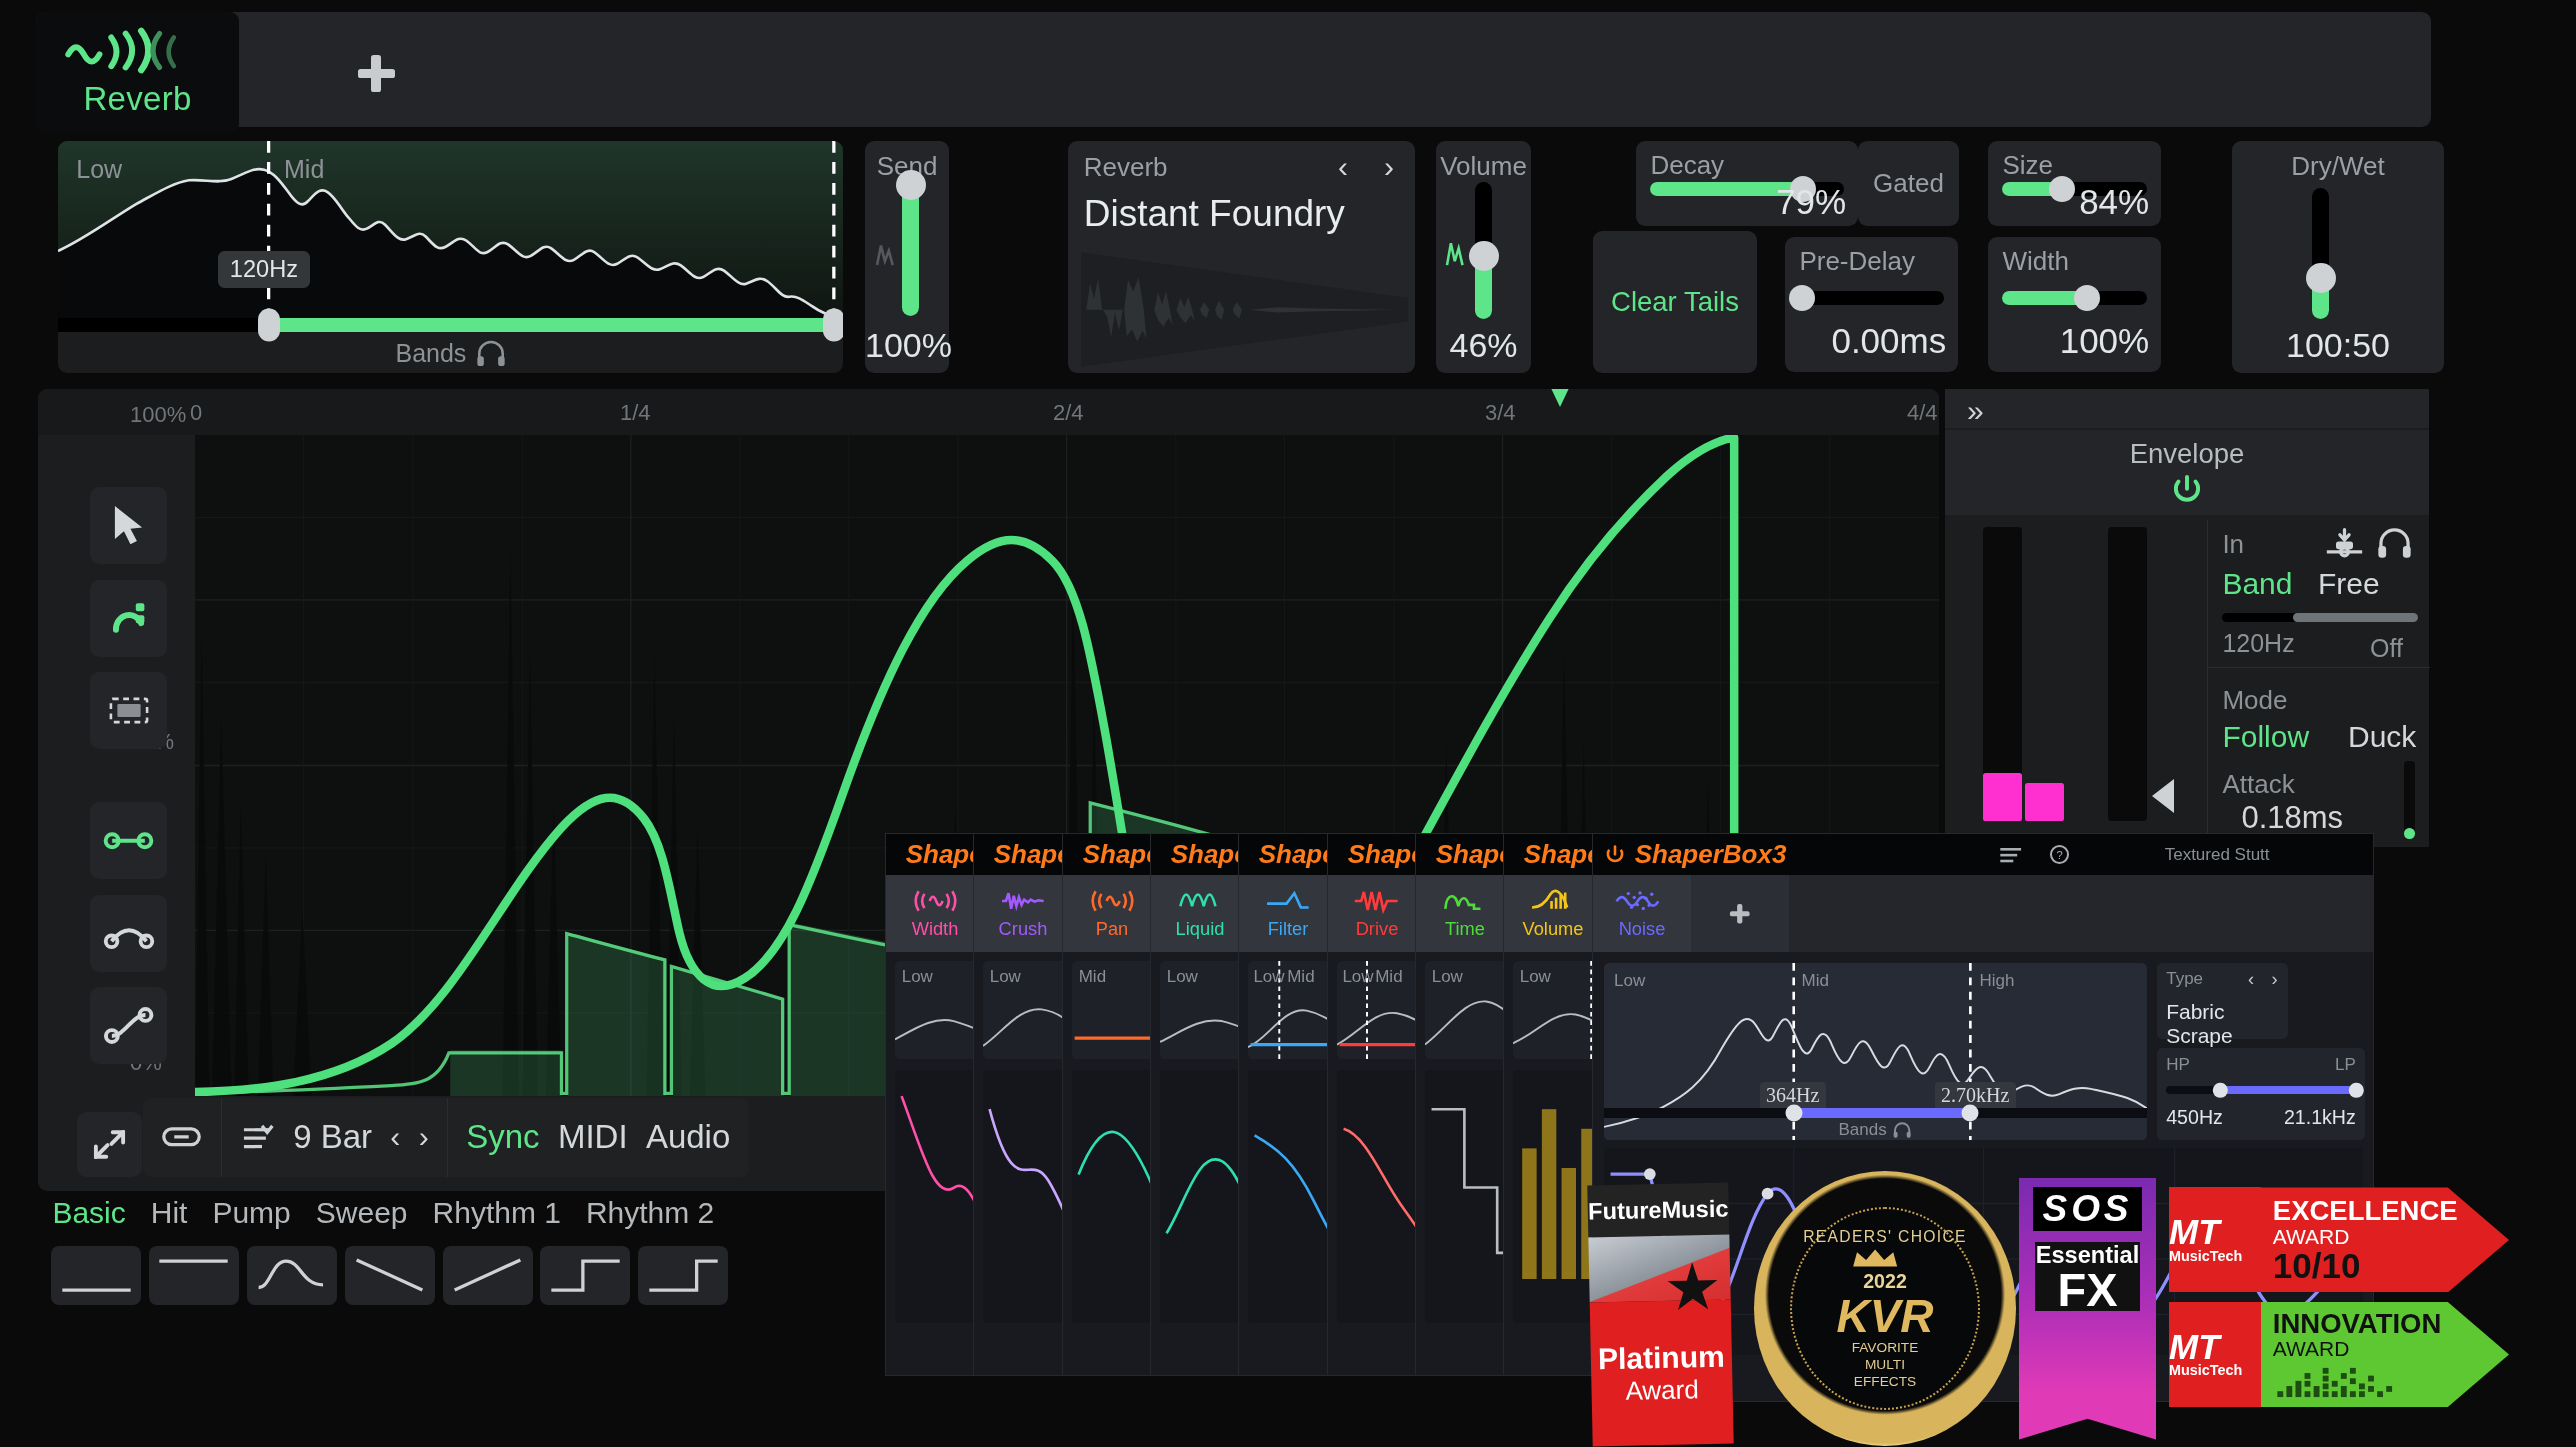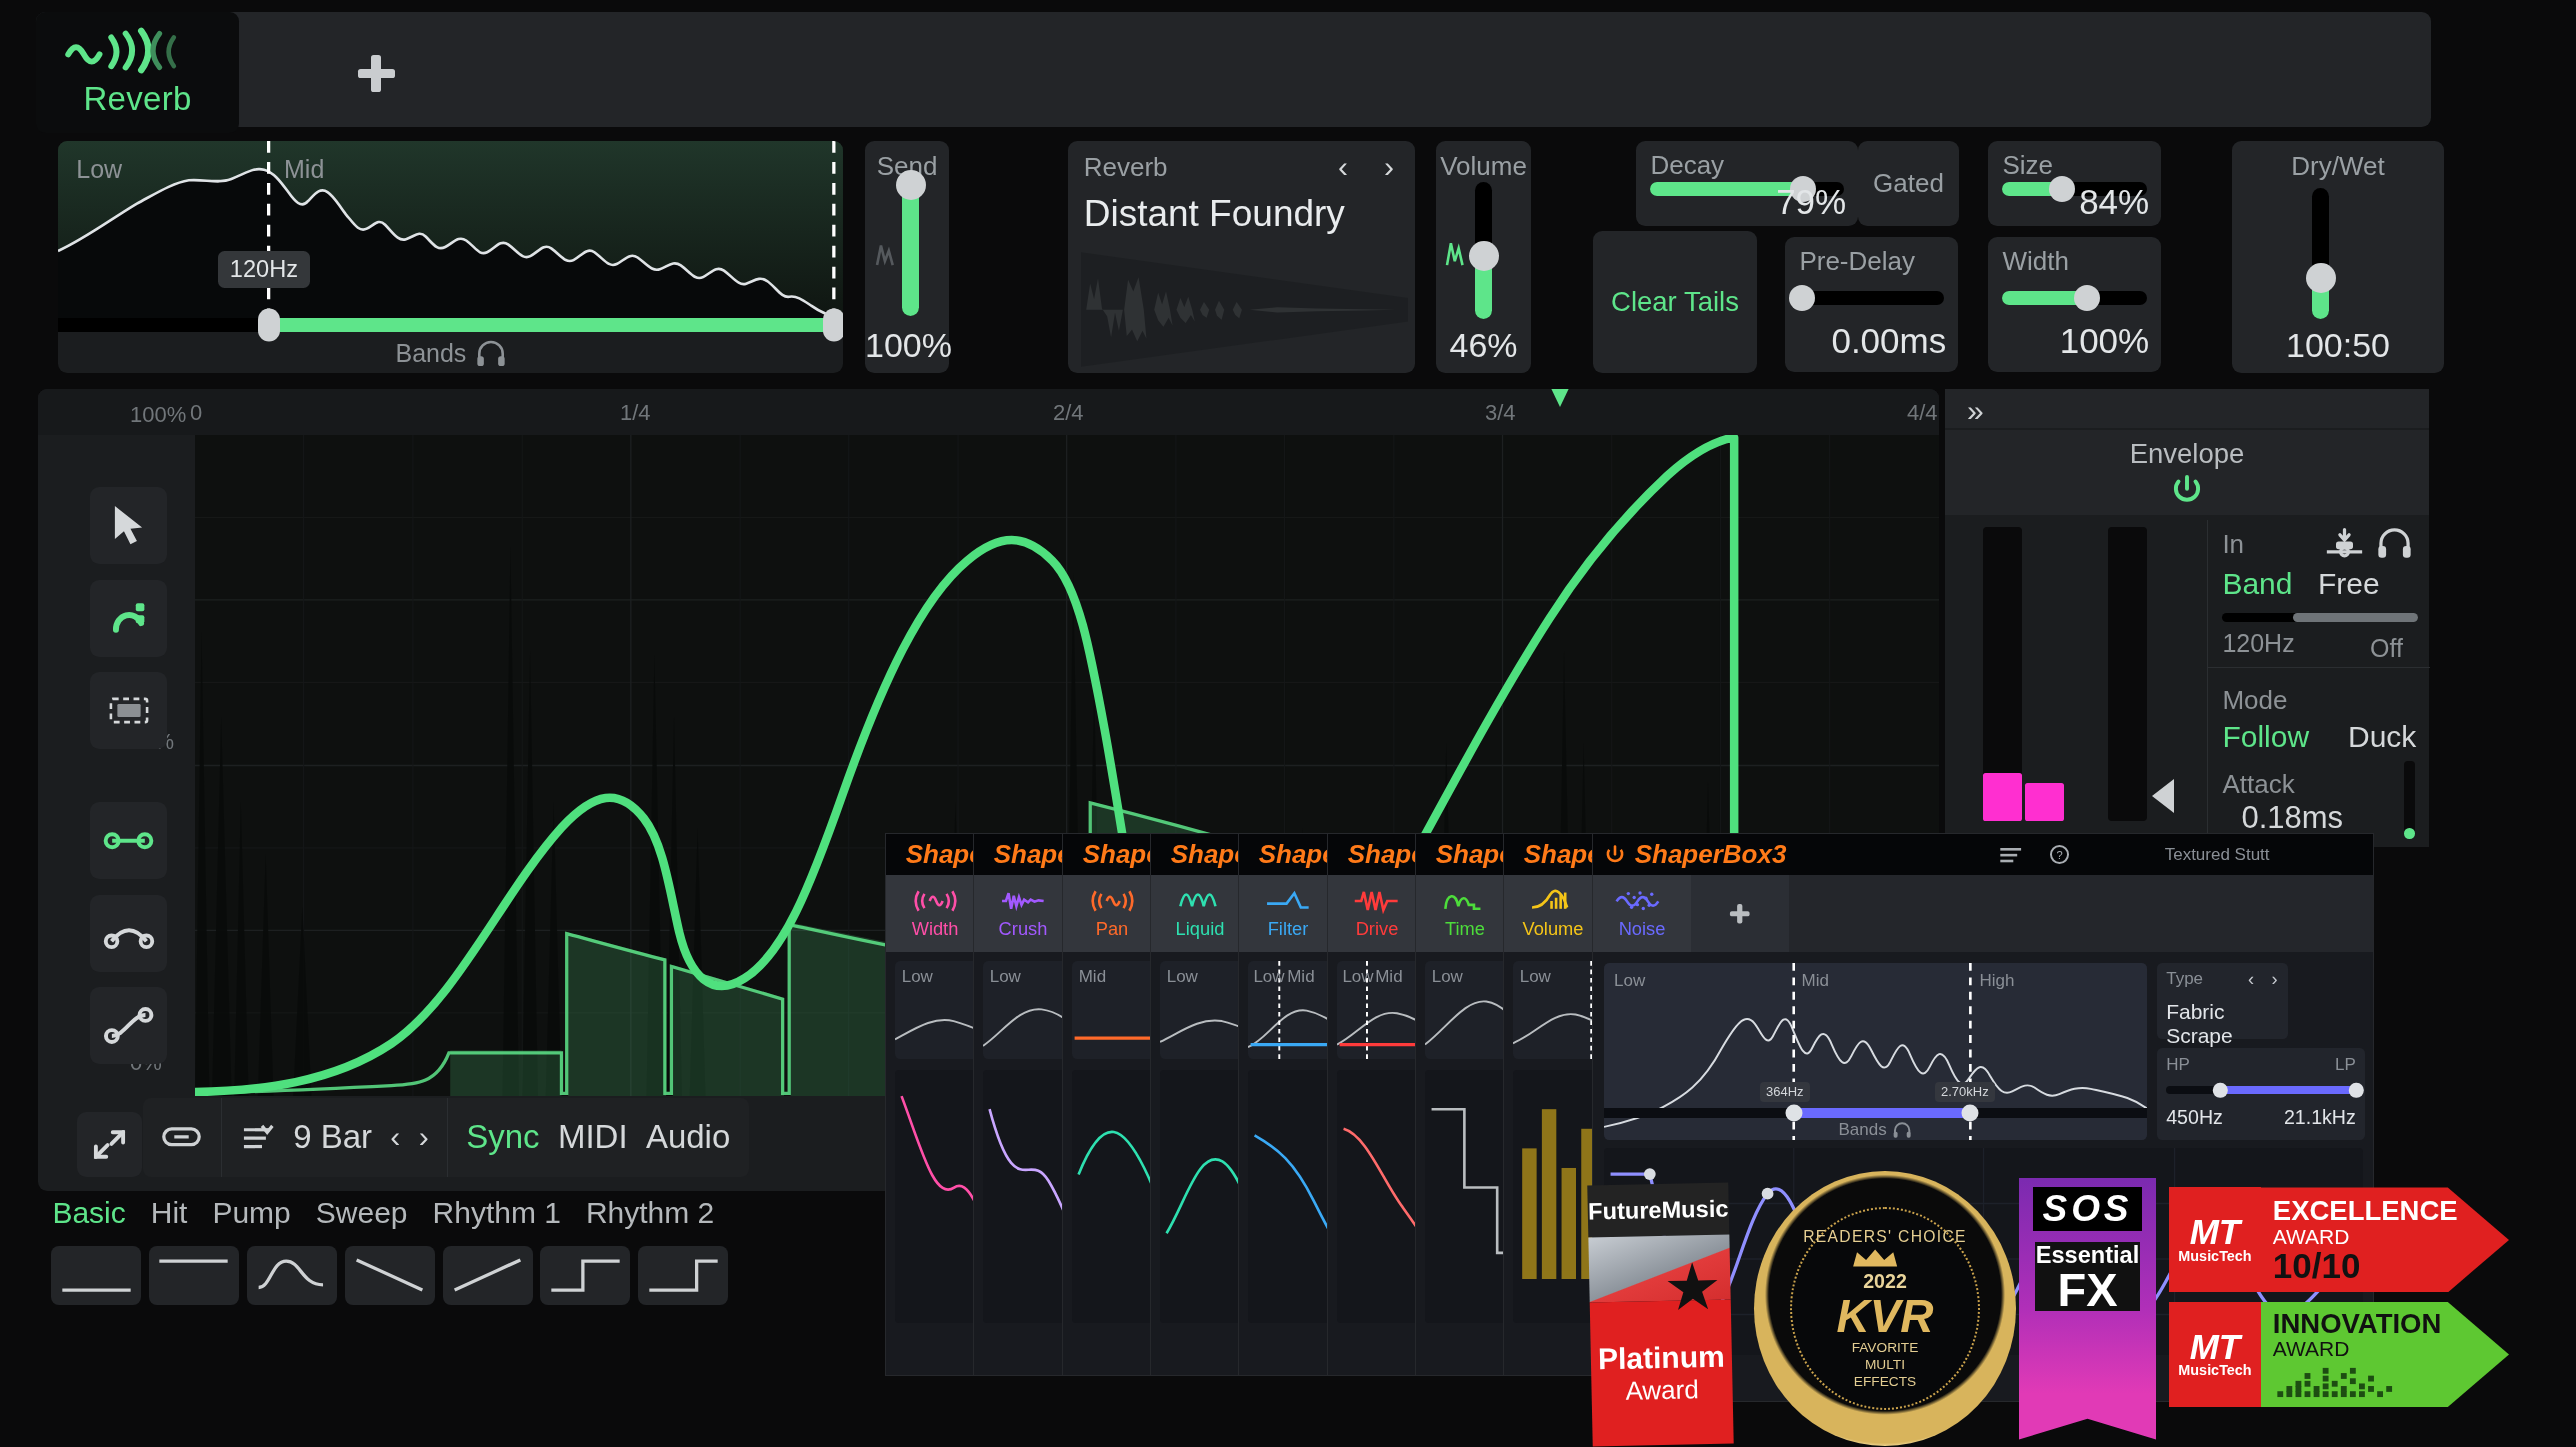--- a/index.html
+++ b/index.html
@@ -202,21 +202,21 @@
   .sb-brand .o{ color:#ff7a18; }
   .sb-mods{ display:flex; height:77px; background:#24262b; }
   .sb-mod{ width:98px; display:flex; flex-direction:column; align-items:center;
            justify-content:center; gap:3.9px; background:#33363c; }
   .sb-mod span{ font-size:18.3px; }
   .sb-body{ position:absolute; left:0; top:118px; right:0; bottom:0; background:#181a1f; }
   .sb-bandbox{ position:absolute; left:9.2px; top:9.2px; width:366px; height:124px;
                background:#1e2128; border-radius:5.2px; overflow:hidden; }
   .sb-sm{ font-size:17px; color:#8a8f96; }
   .sb-pillsm{ position:absolute; background:#34373e; border-radius:3.9px;
-              padding:2.6px 6.5px; font-size:13px; color:#d4d7db; }
+              padding:2.6px 6.5px; font-size:20px; color:#d4d7db;font-family:Liberation Serif, serif; }
   .sb-card{ background:#22252c; border-radius:5.2px; position:absolute; }
   .sb-graph{ position:absolute; left:9.2px; top:143px; right:9.2px; bottom:52px;
              background:#14161b; border-radius:3.9px; overflow:hidden; }
 
   
   .awards{ position:absolute; left:1590px; top:1171px; width:988px; height:276px; }
   .badge{ position:absolute; }
 
   .fm{ left:0px; top:13px; width:141px; height:262px; transform:rotate(-1.2deg); }
   .fm-top{ width:100%; height:52px; background:#232323; color:#fff;
@@ -255,21 +255,21 @@
   .sos-fx b{ font-size:23.6px; color:#fff; }
   .sos-fx i{ font-size:47px; font-style:normal; font-weight:bold; color:#fff; line-height:.9; }
   .sos-tail{ width:100%; height:46px;
              background:linear-gradient(180deg,#e13ab6,#e13ab6);
              clip-path:polygon(0 0,100% 0,100% 100%,50% 55%,0 100%); }
 
   .mt{ position:absolute; width:340px; height:105px; display:flex; }
   .mt-arrow{ position:absolute; inset:0;
              clip-path:polygon(0 0, 82% 0, 100% 50%, 82% 100%, 0 100%); }
   .mt-logo{ position:relative; width:92px; height:100%; background:#e02020;
-            display:flex; flex-direction:column; align-items:center; justify-content:center; }
+            display:flex; flex-direction:column; align-items:flex-start; justify-content:center; }
   .mt-logo .mm{ font-size:35px; font-weight:bold; color:#fff; font-style:italic; line-height:.9;}
   .mt-logo .nm{ font-size:14.4px; font-weight:bold; color:#fff; }
   .mt-txt{ position:relative; padding-left:11.8px; display:flex; flex-direction:column;
            justify-content:center; }
   .mt-txt .l1{ font-size:27.5px; font-weight:bold; line-height:1; }
   .mt-txt .l2{ font-size:21px; line-height:1.1; }
   .mt-txt .l3{ font-size:35px; font-weight:bold; line-height:1; }
   .mtx{ left:579px; top:16.4px; }
   .mtn{ left:579px; top:131px; }
 </style>

